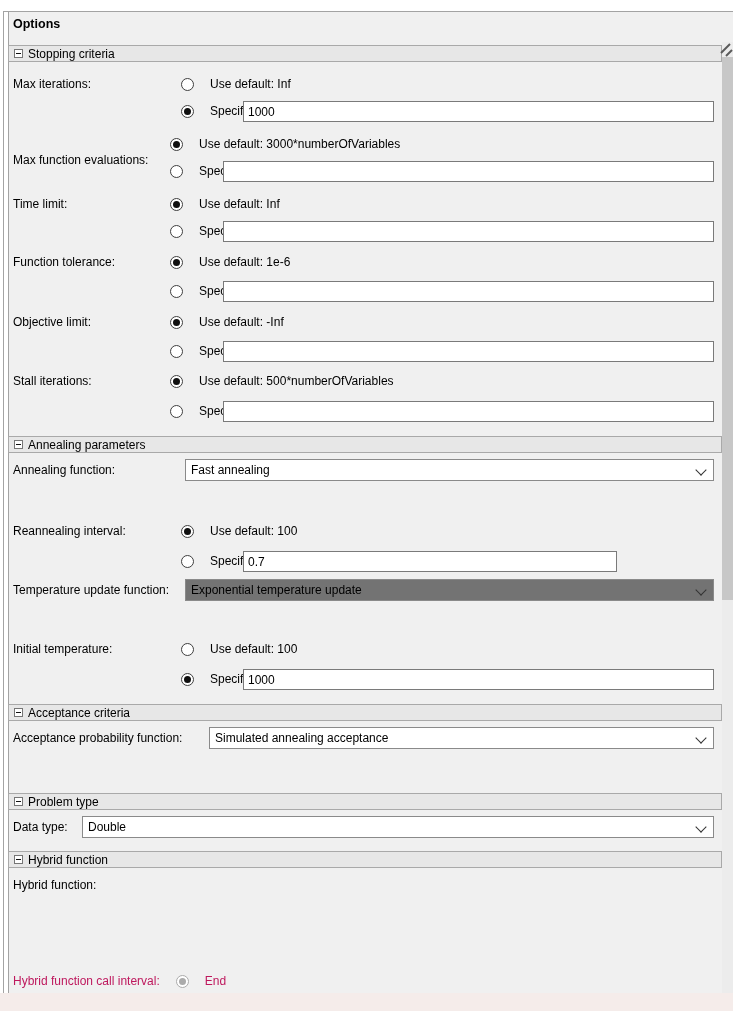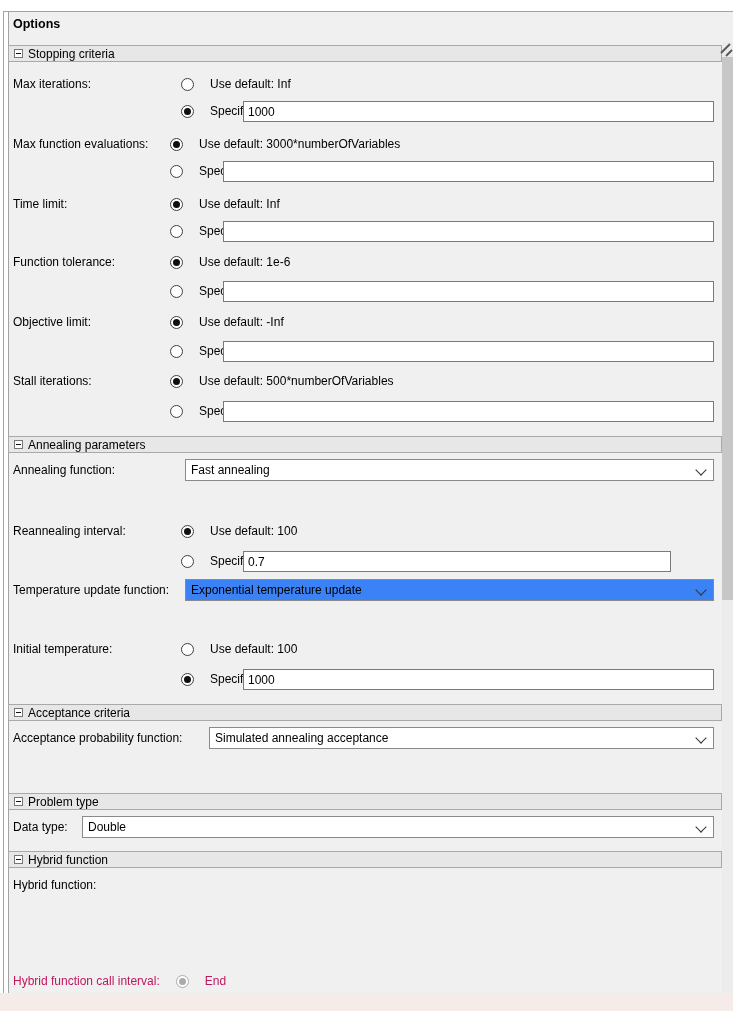--- a/index.html
+++ b/index.html
@@ -20,21 +20,21 @@
   .lab22{position:absolute;left:13px;height:22px;line-height:22px;white-space:nowrap;}
   .rrow{position:absolute;height:20px;display:flex;align-items:center;gap:16px;white-space:nowrap;}
   .radio{width:13px;height:13px;box-sizing:border-box;border:1px solid #3f3f3f;border-radius:50%;
        background:#fff;position:relative;flex:none;display:inline-block;}
   .radio.checked::after{content:"";position:absolute;left:2px;top:2px;right:2px;bottom:2px;
        background:#0f0f0f;border-radius:50%;}
   .inp{position:absolute;height:21px;box-sizing:border-box;border:1px solid #7a7a7a;background:#fff;
        padding:0 4px;font-family:"Liberation Sans",sans-serif;font-size:12px;color:#000;}
   .dd{position:absolute;height:22px;box-sizing:border-box;border:1px solid #8a8a8a;background:#fff;
        line-height:20px;padding-left:5px;white-space:nowrap;}
-  .dd.gray{background:#3b82f6;}
+  .dd.gray{background:#737373;}
   .chevron{position:absolute;right:8px;top:6px;width:7px;height:7px;border-right:1px solid #333;
        border-bottom:1px solid #333;transform:rotate(45deg);}
   .disabled-row{color:#be185d;}
   .disabled-row .radio{border-color:#ababab;}
   .disabled-row .radio.checked::after{background:#ababab;}
   .scroll-track{position:absolute;left:722px;top:42px;width:11px;height:951px;background:#ececec;}
   .scroll-thumb{position:absolute;left:722px;top:57px;width:11px;height:543px;background:#c7c7c7;}
   .grip{position:absolute;left:720px;top:43px;width:13px;height:14px;}
 </style>
 </head>
@@ -59,21 +59,21 @@
   <div class="rrow" style="top:74px;left:181px">
     <span class="radio"></span>
     <span>Use default: Inf</span>
   </div>
   <div class="rrow" style="top:101px;left:181px">
     <span class="radio checked"></span>
     <span>Specify:</span>
   </div>
   <input class="inp" style="top: 101px; left: 243px; width: 471px;" value="1000">
 
-  <div class="lab" style="top:134px">Max function evaluations:</div>
+  <div class="lab" style="top:150px">Max function evaluations:</div>
   <div class="rrow" style="top:134px;left:170px">
     <span class="radio checked"></span>
     <span>Use default: 3000*numberOfVariables</span>
   </div>
   <div class="rrow" style="top:161px;left:170px">
     <span class="radio"></span>
     <span>Specify:</span>
   </div>
   <input class="inp" style="top: 161px; left: 223px; width: 491px;" value="">
 
@@ -136,21 +136,21 @@
 
   <div class="lab" style="top:521px">Reannealing interval:</div>
   <div class="rrow" style="top:521px;left:181px">
     <span class="radio checked"></span>
     <span>Use default: 100</span>
   </div>
   <div class="rrow" style="top:551px;left:181px">
     <span class="radio"></span>
     <span>Specify:</span>
   </div>
-  <input class="inp" style="top: 551px; left: 243px; width: 428px;" value="0.7">
+  <input class="inp" style="top: 551px; left: 243px; width: 374px;" value="0.7">
 
   <div class="lab22" style="top:579px">Temperature update function:</div>
   <div class="dd gray" style="top:579px;left:185px;width:529px">
     <span>Exponential temperature update</span>
     <span class="chevron"></span>
   </div>
 
   <div class="lab" style="top:639px">Initial temperature:</div>
   <div class="rrow" style="top:639px;left:181px">
     <span class="radio"></span>

